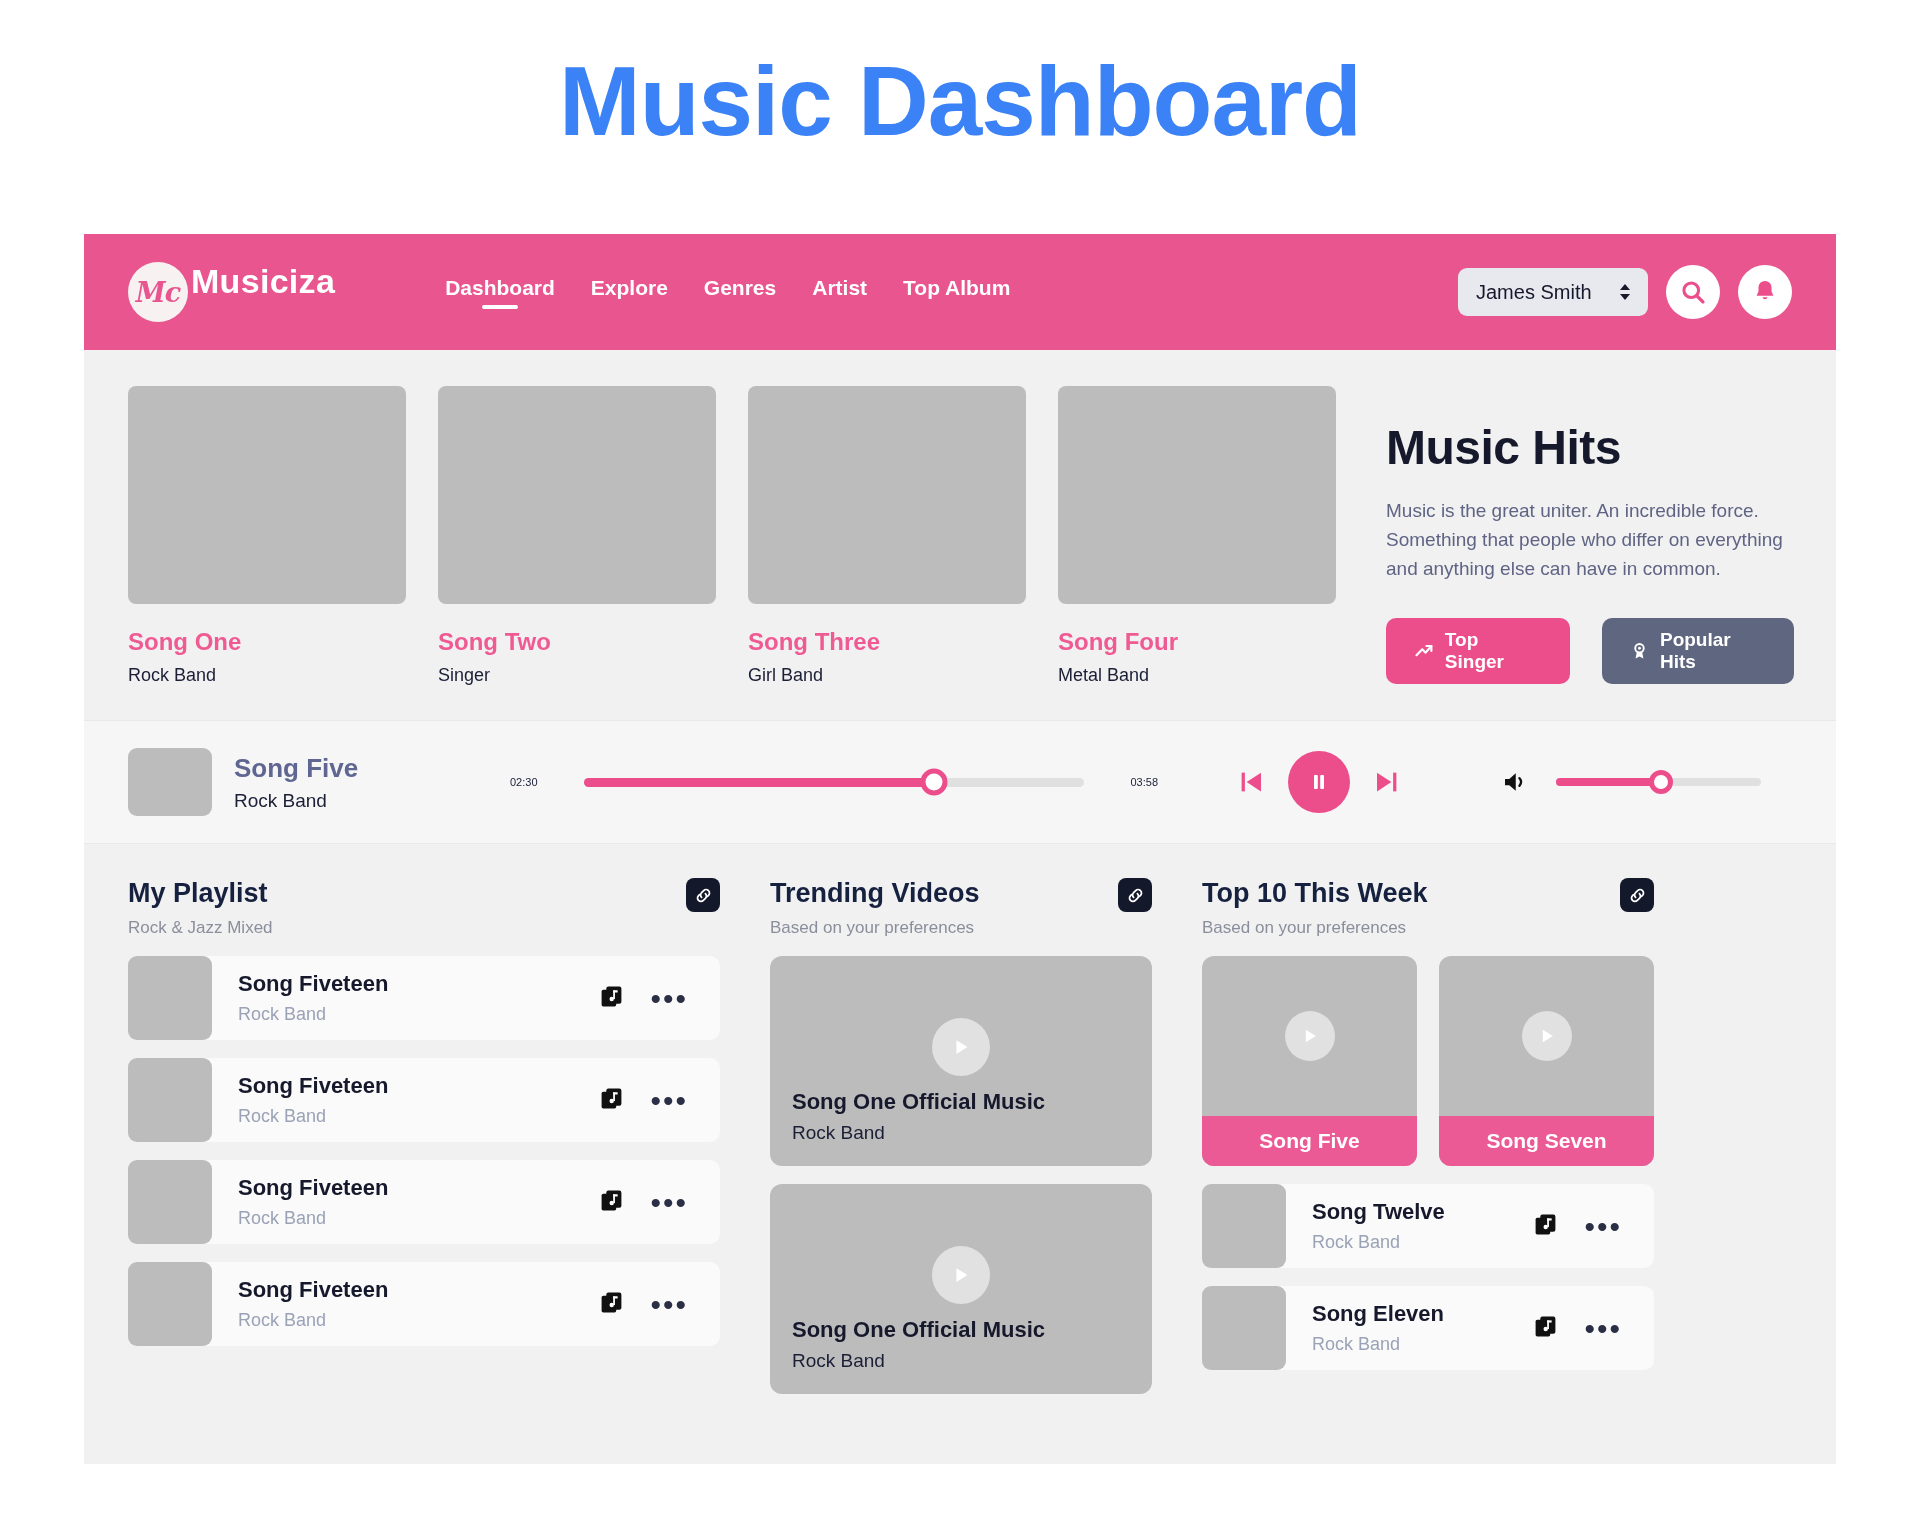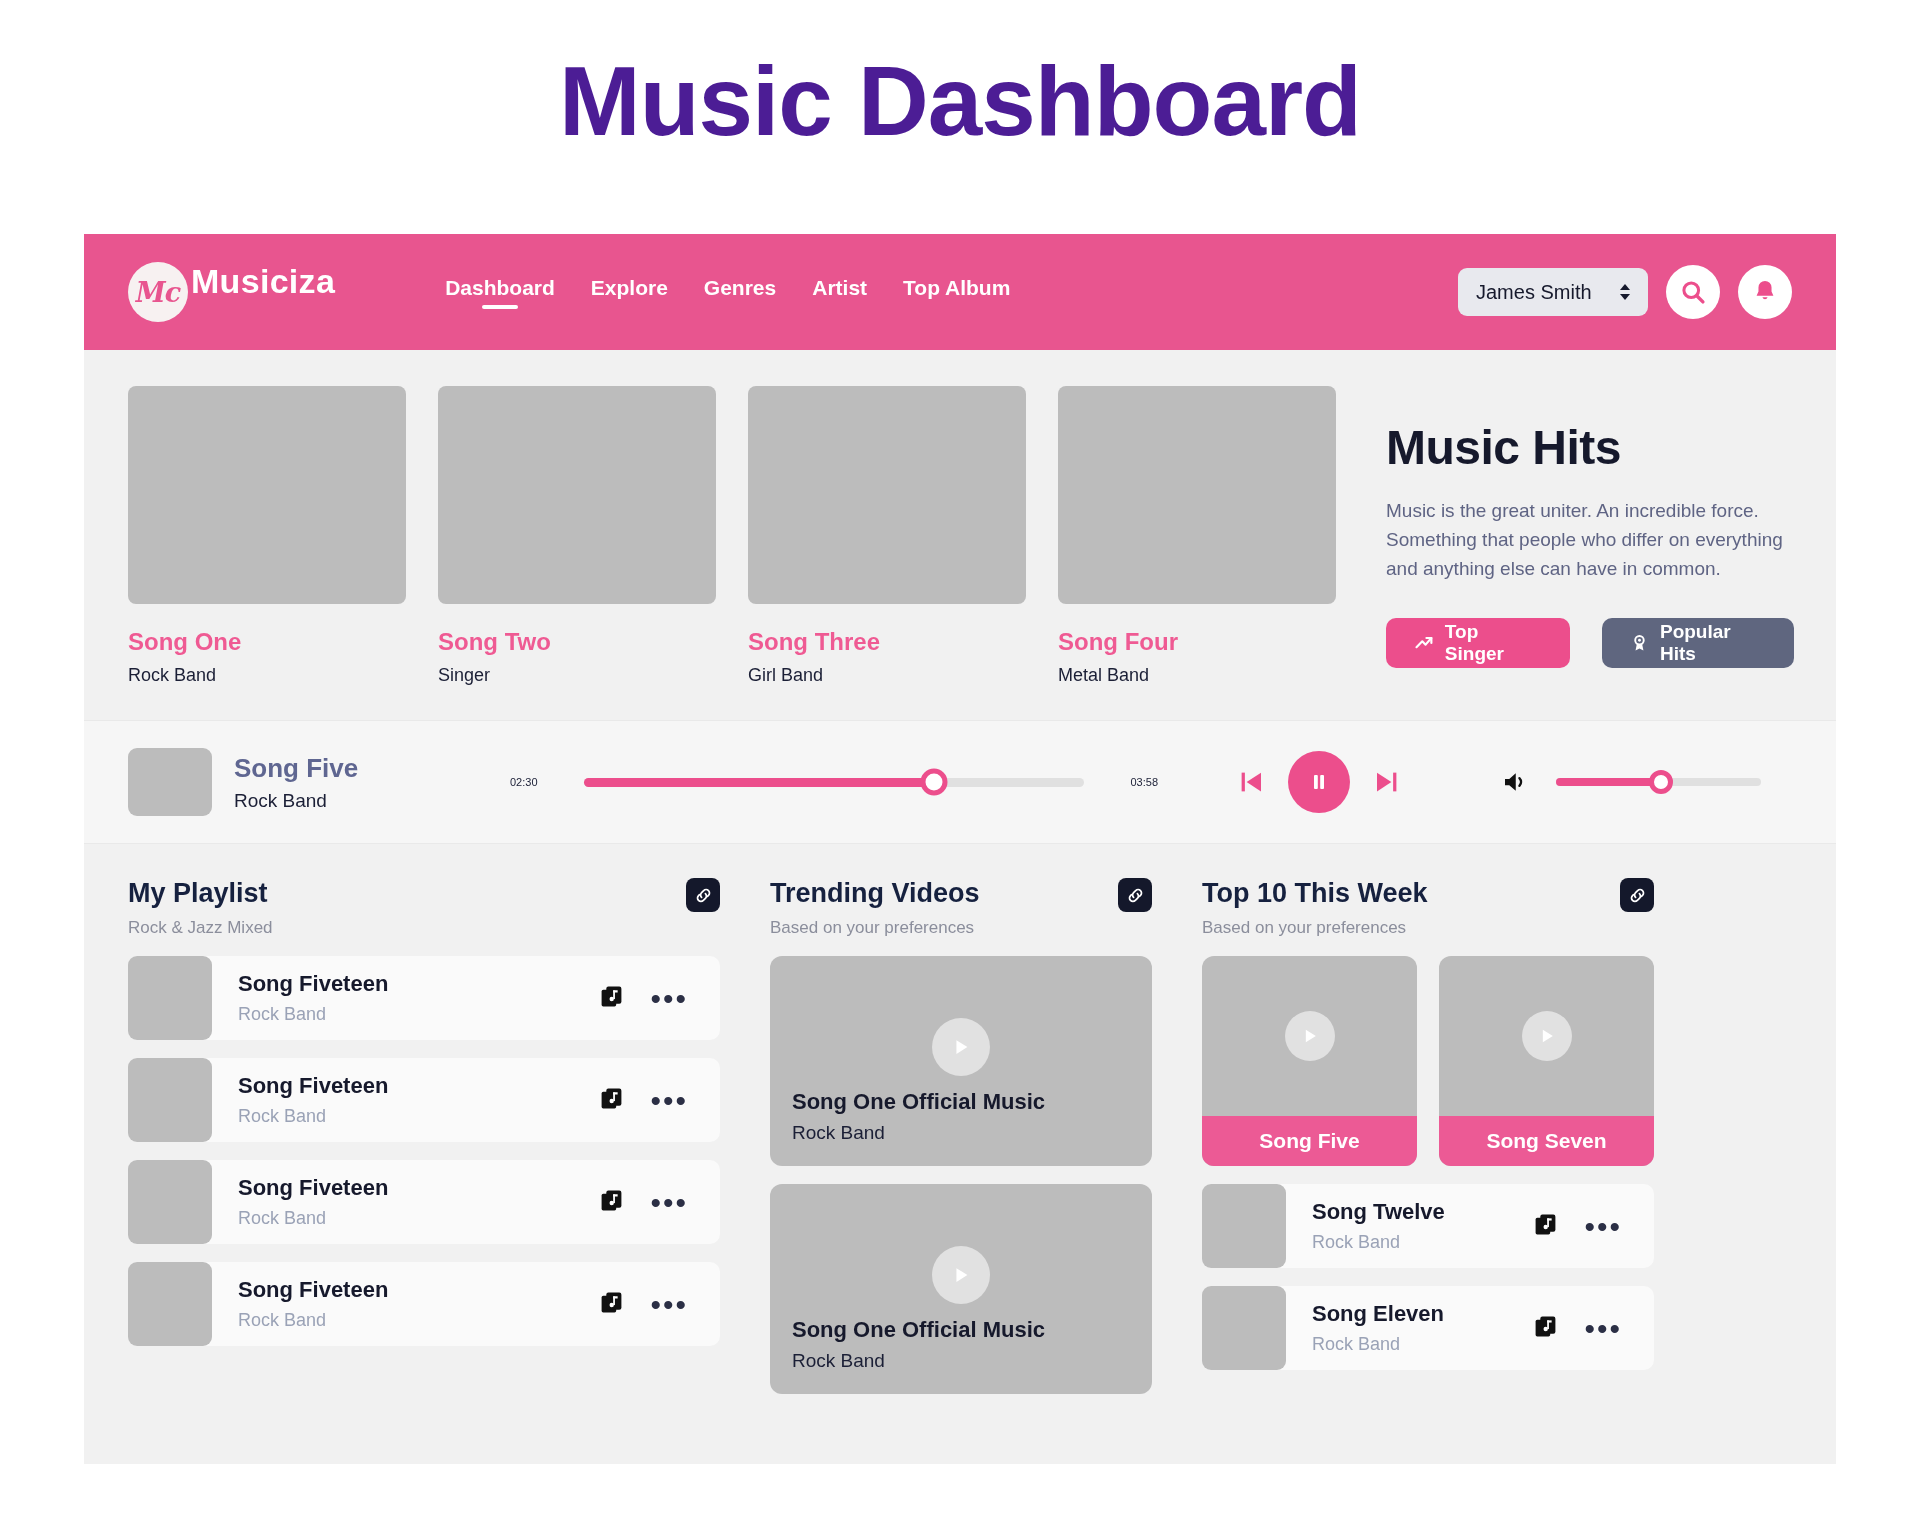--- a/index.html
+++ b/index.html
@@ -6,21 +6,21 @@
   html, body {
     width: 1920px; height: 1536px;
     background: #ffffff;
     font-family: "Liberation Sans", sans-serif;
     overflow: hidden;
   }
 
   
   .page-title {
     text-align: center;
-    color: #4c1d95;
+    color: #3b82f6;
     font-size: 98px;
     font-weight: bold;
     letter-spacing: -1px;
     padding-top: 52px;
     line-height: 1.0;
   }
 
   
   .app {
     position: absolute;
@@ -98,21 +98,21 @@
   }
   .song-artist { margin-top: 9px; color: #1b1f36; font-size: 18px; }
 
   .hero-info { margin-left: 50px; padding-top: 14px; width: 420px; }
   .hero-title { color: #16192c; font-size: 48px; font-weight: bold; letter-spacing: -0.5px; margin-top: 20px; }
   .hero-desc {
     margin-top: 22px; color: #5f6484; font-size: 19px; line-height: 1.52;
   }
   .hero-btns { margin-top: 34px; display: flex; gap: 32px; }
   .pill {
-    height: 50px; border-radius: 10px;
+    height: 66px; border-radius: 10px;
     display: flex; align-items: center; justify-content: center; gap: 11px;
     color: #ffffff; font-size: 19px; font-weight: 600; cursor: pointer; padding: 0 28px;
   }
   .pill.pink { background: #ec4e8c; min-width: 184px; }
   .pill.slate { background: #5f667f; min-width: 192px; }
 
   
   .player {
     background: #f6f6f6;
     height: 124px;

